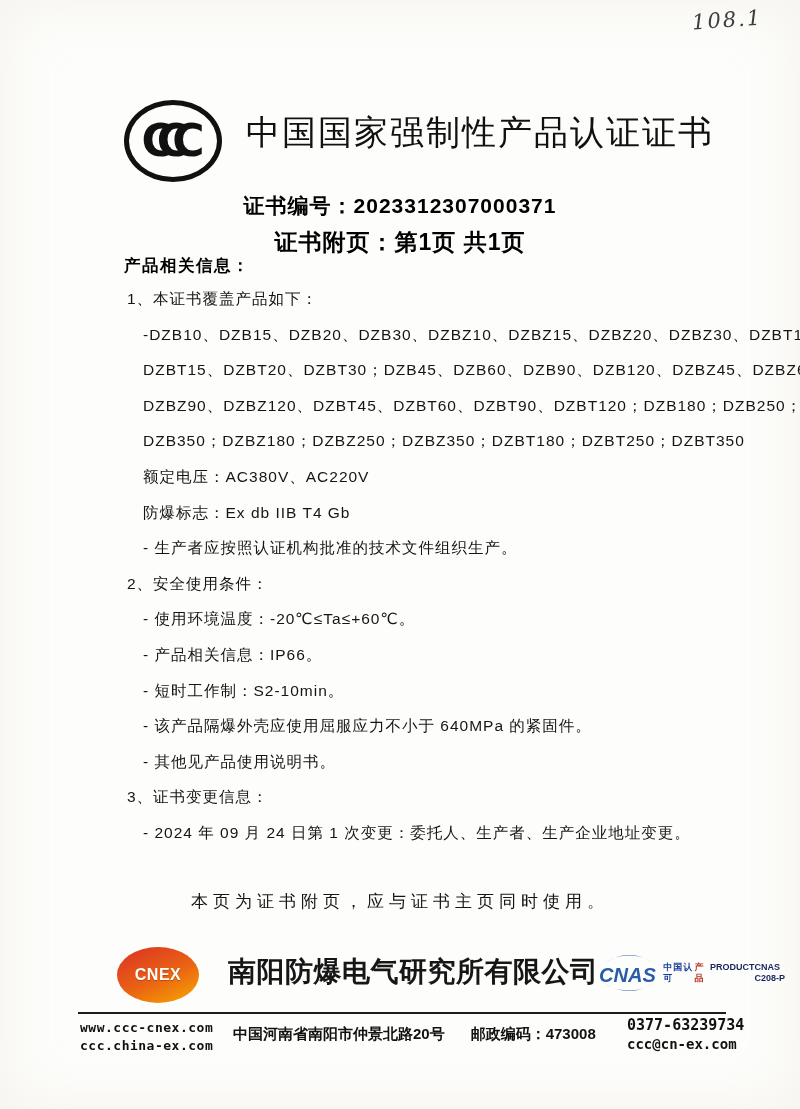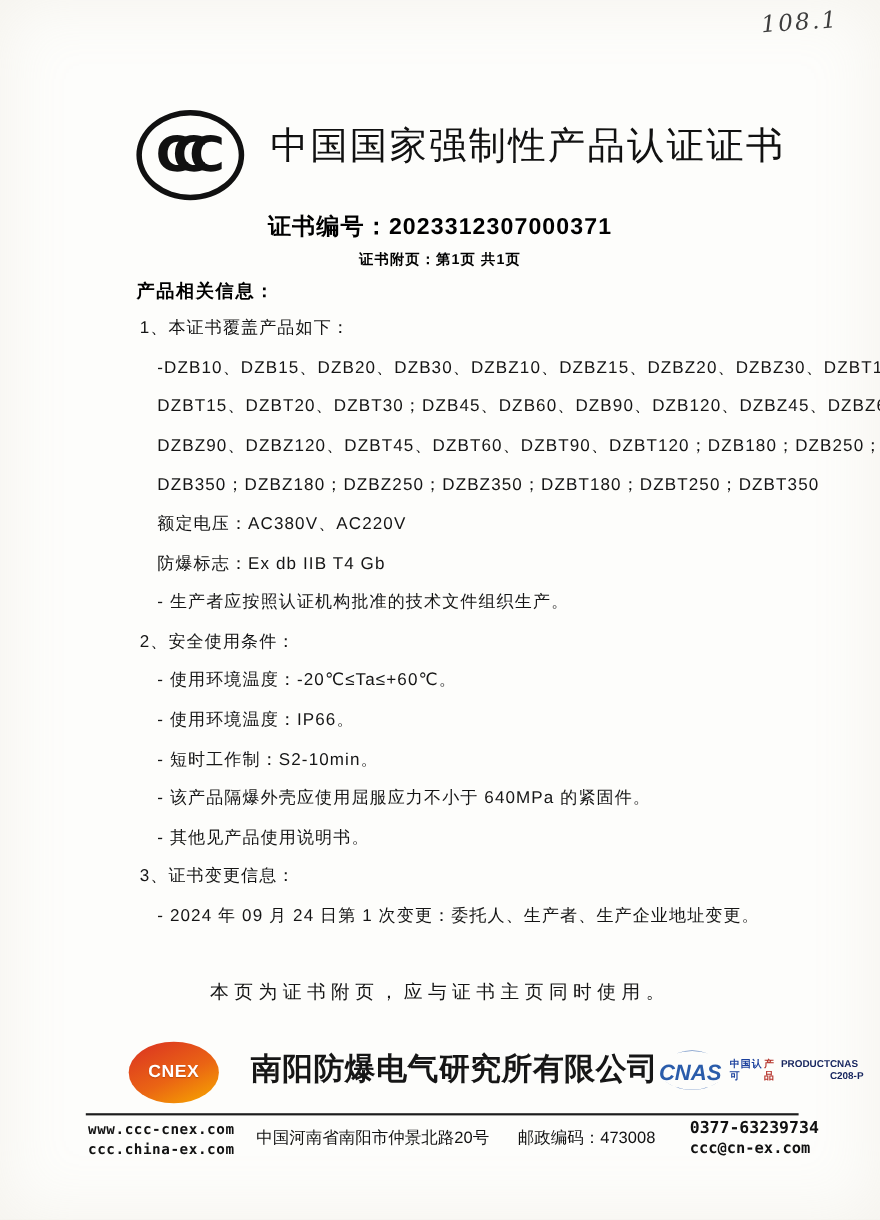--- a/index.html
+++ b/index.html
@@ -36,21 +36,21 @@
     font-size:34px;font-weight:500;letter-spacing:2px;
     color:#111;white-space:nowrap;
   }
   .cert-no-line{
     position:absolute;left:0;right:0;top:192px;
     text-align:center;font-size:21px;font-weight:bold;color:#000;
     letter-spacing:1px;
   }
   .cert-page-line{
     position:absolute;left:0;right:0;top:227px;
-    text-align:center;font-size:13px;font-weight:bold;color:#000;
+    text-align:center;font-size:23px;font-weight:bold;color:#000;
     letter-spacing:1px;
   }
   
   .body-block{
     position:absolute;left:124px;top:249px;right:48px;
   }
   .section-title{
     font-size:16.5px;font-weight:bold;letter-spacing:1.5px;
     line-height:32px;color:#000;
   }
@@ -97,21 +97,21 @@
   }
   .contact-left{
     position:absolute;left:80px;top:1019px;
     font-family:"DejaVu Sans Mono",monospace;
     font-size:13px;font-weight:bold;line-height:18px;
     letter-spacing:0.5px;color:#111;
   }
   .contact-center{
     position:absolute;left:233px;top:1025px;
     display:flex;gap:26px;align-items:baseline;
-    font-size:15px;font-weight:400;color:#111;white-space:nowrap;
+    font-size:15px;font-weight:700;color:#111;white-space:nowrap;
   }
   .contact-right{
     position:absolute;left:627px;top:1016px;
     font-family:"DejaVu Sans Mono",monospace;
     font-size:14px;font-weight:bold;line-height:19px;color:#111;
     white-space:nowrap;
   }
   .contact-right .phone{font-size:15px;}
 </style>
 </head>
@@ -143,21 +143,21 @@
         <div class="line indent-1">1、本证书覆盖产品如下：</div>
         <div class="line indent-2">-DZB10、DZB15、DZB20、DZB30、DZBZ10、DZBZ15、DZBZ20、DZBZ30、DZBT10、</div>
         <div class="line indent-2">DZBT15、DZBT20、DZBT30；DZB45、DZB60、DZB90、DZB120、DZBZ45、DZBZ60、</div>
         <div class="line indent-2">DZBZ90、DZBZ120、DZBT45、DZBT60、DZBT90、DZBT120；DZB180；DZB250；</div>
         <div class="line indent-2">DZB350；DZBZ180；DZBZ250；DZBZ350；DZBT180；DZBT250；DZBT350</div>
         <div class="line indent-2">额定电压：AC380V、AC220V</div>
         <div class="line indent-2">防爆标志：Ex db IIB T4 Gb</div>
         <div class="line indent-2">- 生产者应按照认证机构批准的技术文件组织生产。</div>
         <div class="line indent-1">2、安全使用条件：</div>
         <div class="line indent-2">- 使用环境温度：-20℃≤Ta≤+60℃。</div>
-        <div class="line indent-2">- 使用环境温度：IP66。</div>
+        <div class="line indent-2">- 产品相关信息：IP66。</div>
         <div class="line indent-2">- 短时工作制：S2-10min。</div>
         <div class="line indent-2">- 该产品隔爆外壳应使用屈服应力不小于 640MPa 的紧固件。</div>
         <div class="line indent-2">- 其他见产品使用说明书。</div>
         <div class="line indent-1">3、证书变更信息：</div>
         <div class="line indent-2">- 2024 年 09 月 24 日第 1 次变更：委托人、生产者、生产企业地址变更。</div>
       </div>
   </div>
 
   <div class="page-note">本页为证书附页，应与证书主页同时使用。</div>
 

